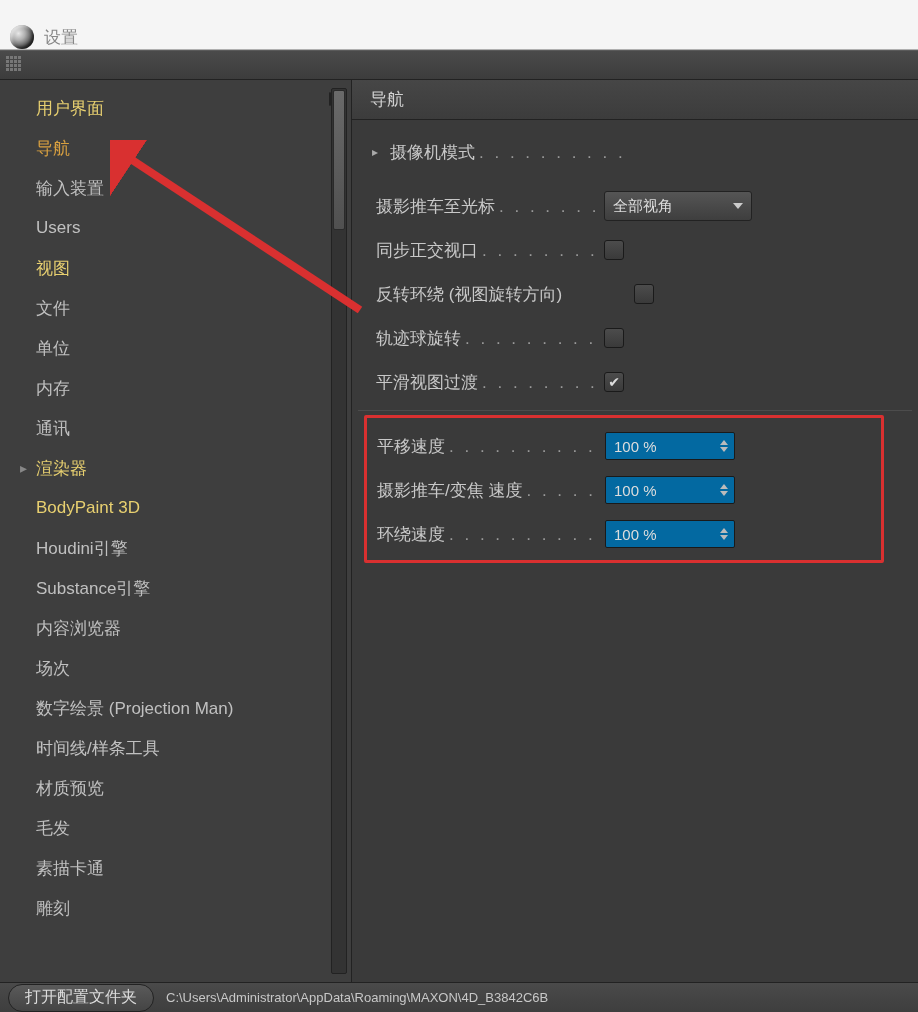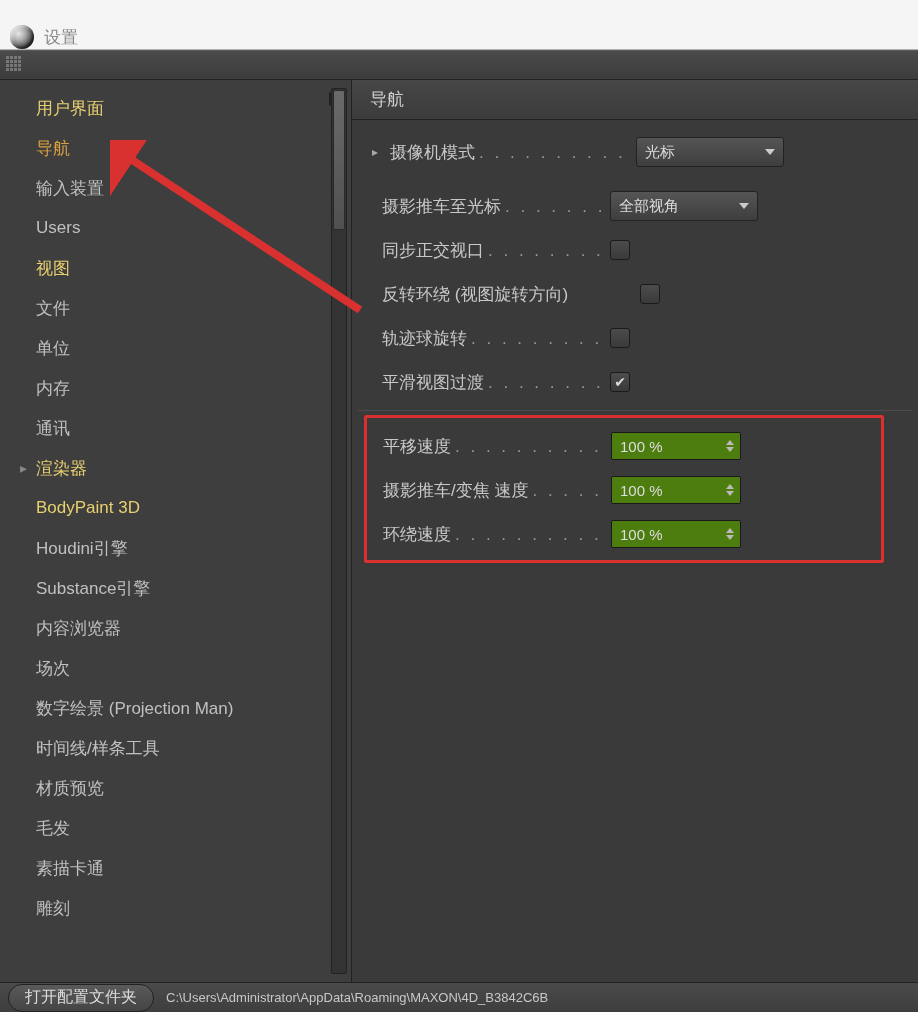--- a/index.html
+++ b/index.html
@@ -122,21 +122,21 @@
   }
   .row .expander{
     width:18px;color:#aaa;font-size:12px;
   }
   .row-label{
     color:#c8c8c8;font-size:17px;
     flex:0 0 246px;
     overflow:hidden;white-space:nowrap;
     display:flex;align-items:baseline;
   }
-  .row-indent .row-label{margin-left:10px;flex:0 0 228px;}
+  .row-indent .row-label{margin-left:4px;flex:0 0 228px;}
   .dots{
     flex:1;overflow:hidden;color:#9a9a9a;
     letter-spacing:3px;margin:0 6px 0 4px;
   }
   .dots::after{content:". . . . . . . . . . . . . . . . ."; }
   .dropdown{
     width:148px;height:30px;
     background:linear-gradient(#555,#3e3e3e);
     border:1px solid #222;border-radius:3px;
     display:flex;align-items:center;justify-content:space-between;
@@ -147,21 +147,21 @@
     border-top:6px solid #ccc;
   }
   .checkbox{
     width:20px;height:20px;border:1px solid #1a1a1a;border-radius:3px;
     background:linear-gradient(#4c4c4c,#3a3a3a);
     display:flex;align-items:center;justify-content:center;
     color:#ddd;font-size:14px;
   }
   .spinner{
     width:130px;height:28px;
-    background:#4d7c0f;border:1px solid #1a1a1a;border-radius:2px;
+    background:#0369a1;border:1px solid #1a1a1a;border-radius:2px;
     display:flex;align-items:center;justify-content:space-between;
     padding:0 6px 0 8px;color:#ddd;font-size:15px;
   }
   .spinner .stepper{
     display:flex;flex-direction:column;gap:2px;
   }
   .spinner .stepper span{
     width:0;height:0;border-left:4px solid transparent;border-right:4px solid transparent;
   }
   .spinner .stepper .up{border-bottom:5px solid #bbb;}
@@ -332,24 +332,20 @@
   <div class="panel">
     <div class="panel-header">导航</div>
     <div class="panel-body">
 
       <div class="row">
         <span class="expander">▸</span>
         <span class="row-label">
             <span>摄像机模式</span>
             <span class="dots"></span>
           </span>
-        <div class="dropdown">
-          <span>光标</span>
-          <span class="caret"></span>
-        </div>
       </div>
 
       <div style="height:10px"></div>
 
       <div class="row row-indent">
         <span class="row-label">
             <span>摄影推车至光标</span>
             <span class="dots"></span>
           </span>
         <div class="dropdown">

